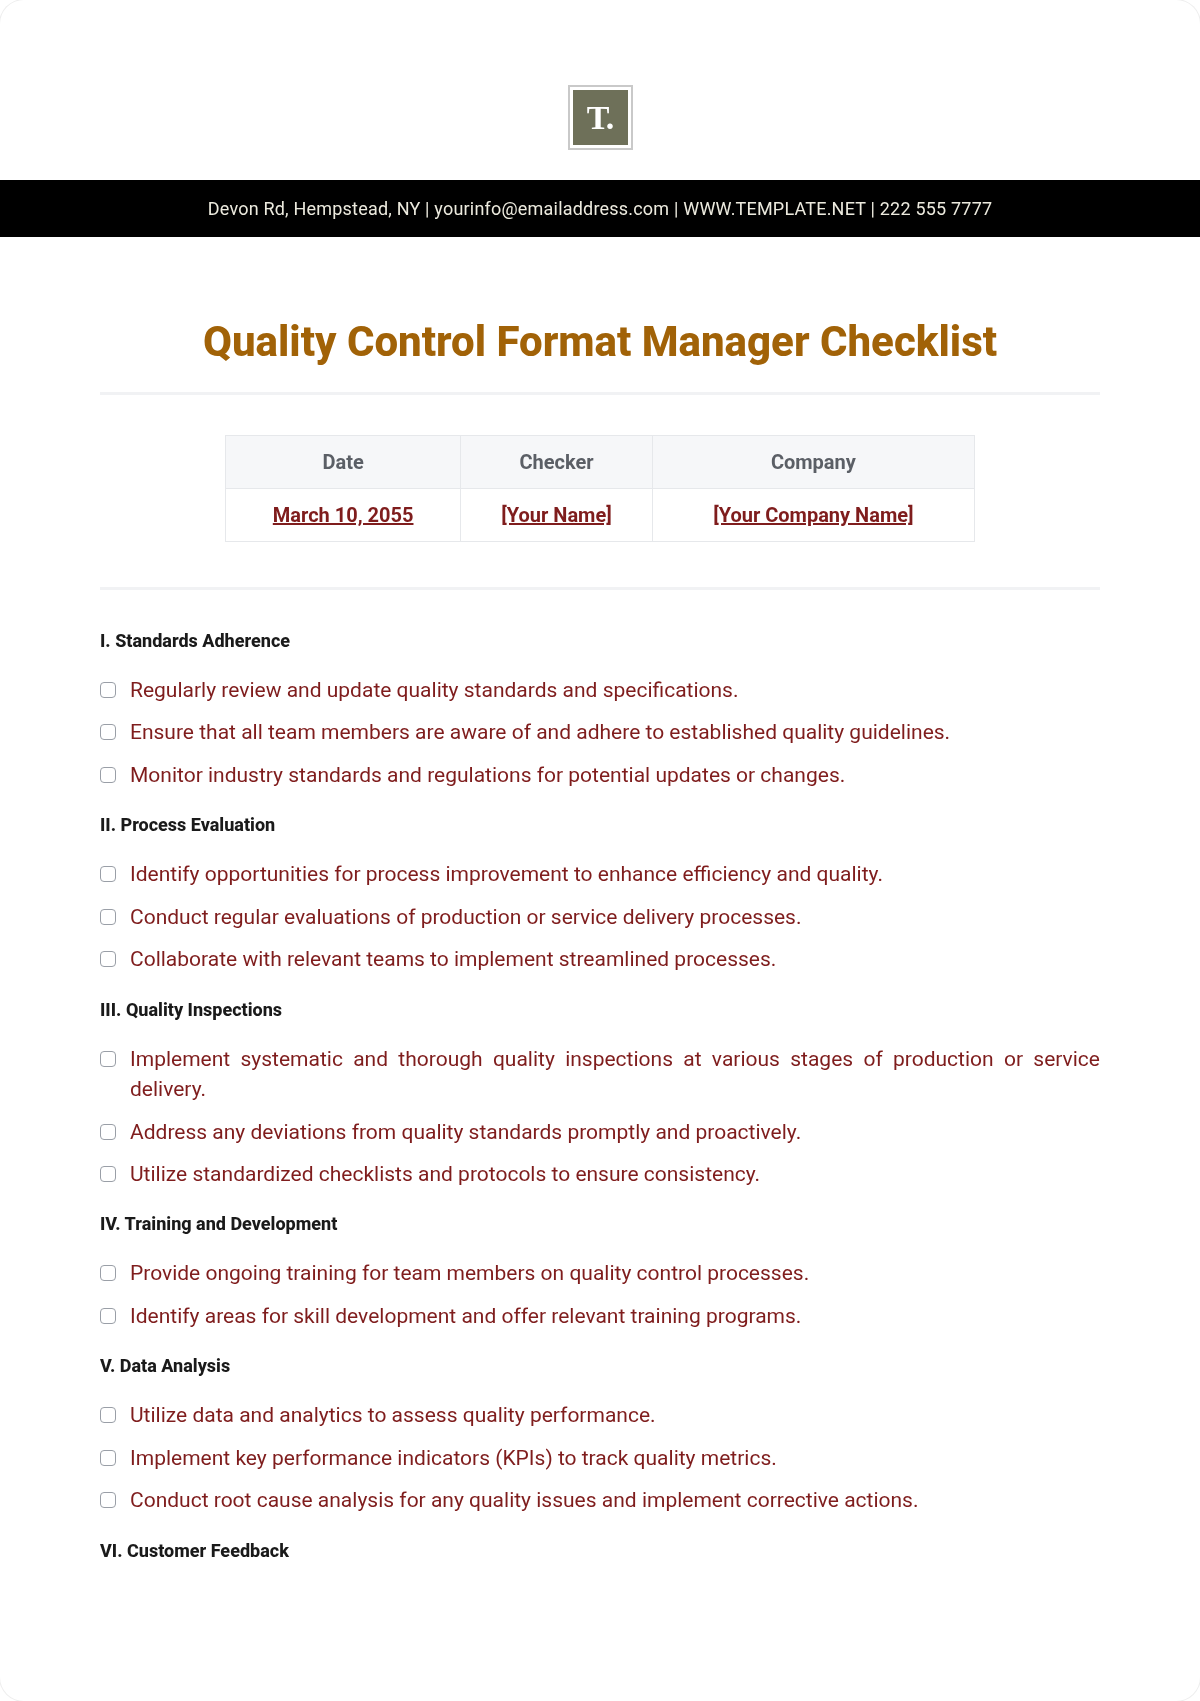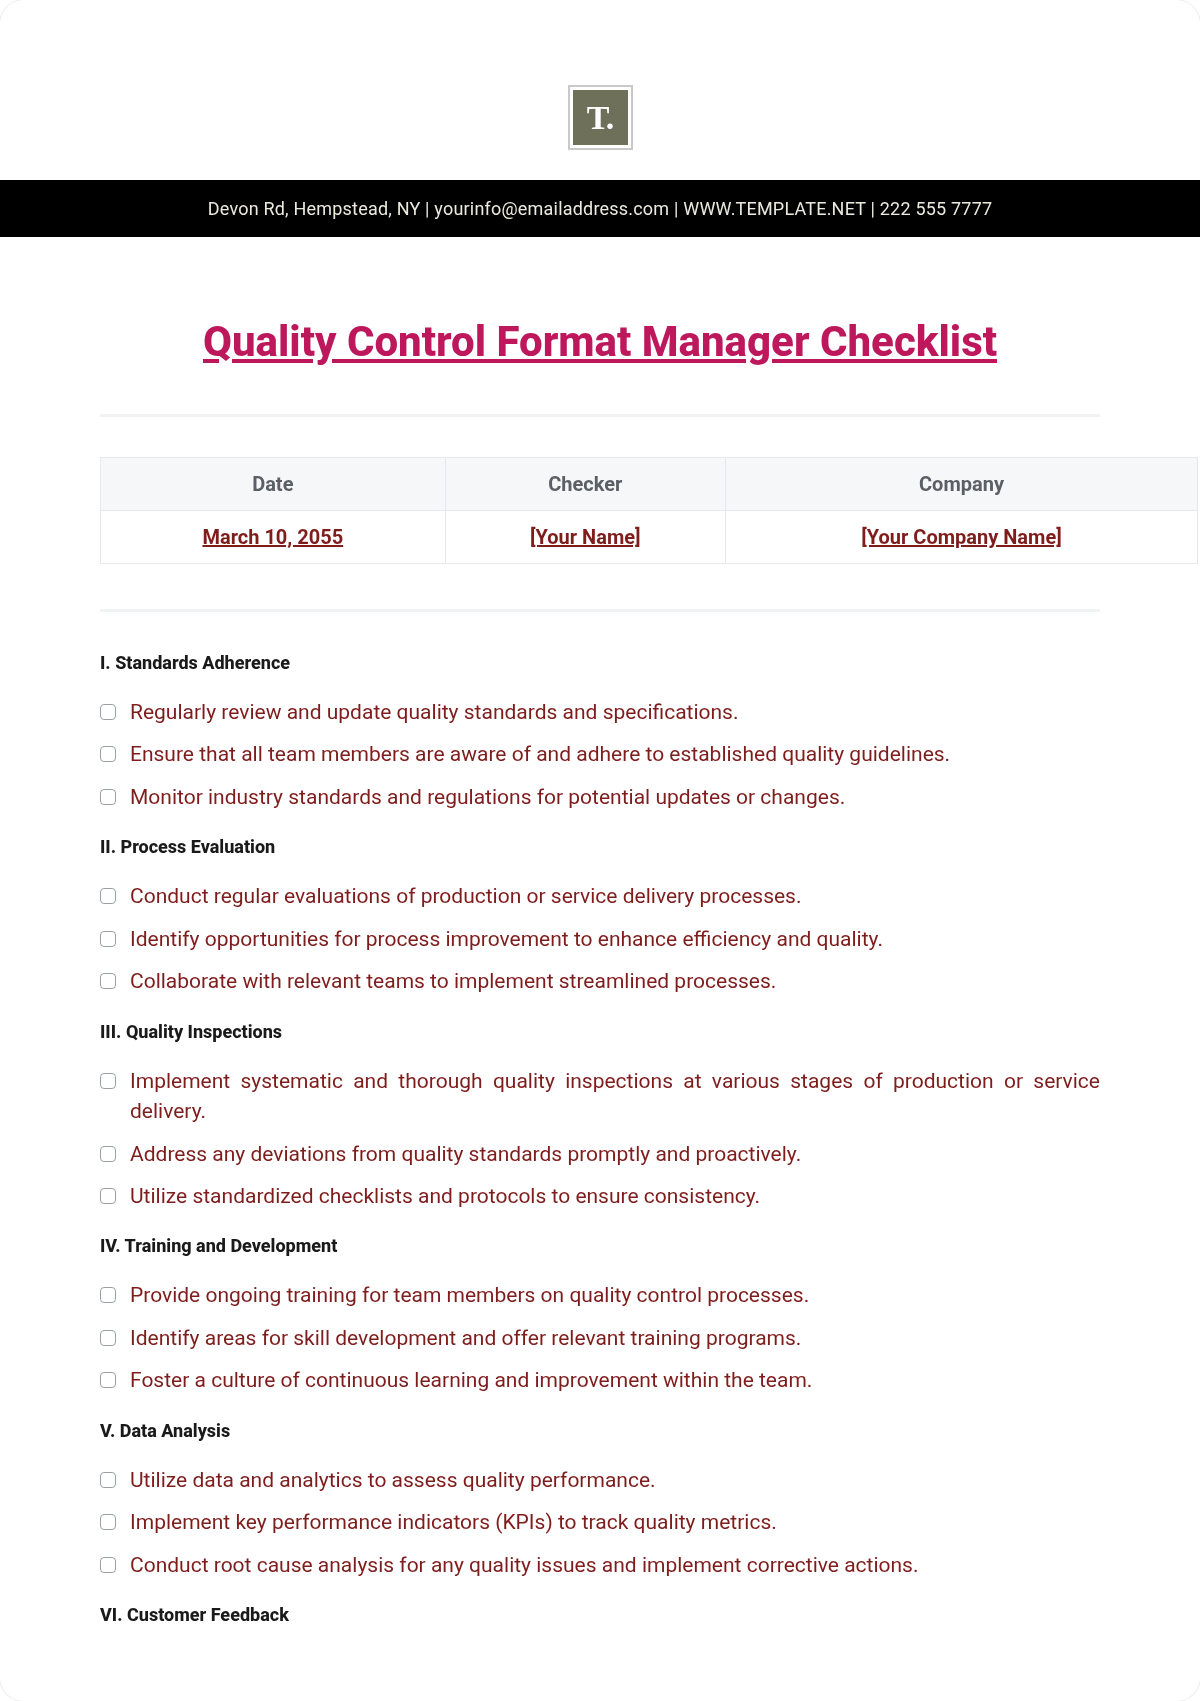--- a/index.html
+++ b/index.html
@@ -50,31 +50,30 @@
     font-weight: 400;
     letter-spacing: 0.2px;
   }
   .content {
     padding: 80px 100px 0 100px;
   }
   h1 {
     text-align: center;
     font-size: 42px;
     font-weight: 800;
-    color: #be185d;
-    margin-bottom: 48px;
-    text-decoration: underline;
+    color: #a16207;
+    margin-bottom: 26px;
   }
   hr.rule {
     border: none;
     border-top: 3px solid #f1f2f4;
     margin: 0 0 40px 0;
   }
   table.info {
-    width: 1098px;
+    width: 750px;
     border-collapse: collapse;
     margin: 0 auto 45px auto;
   }
   table.info th, table.info td {
     border: 1px solid #e6e8eb;
     padding: 14px 10px;
     text-align: center;
     font-size: 20px;
   }
   table.info th {
@@ -172,28 +171,28 @@
       <li>
           <span class="cb"></span>
           <span class="txt">Monitor industry standards and regulations for potential updates or changes.</span>
         </li>
     </ul>
 
     <div class="section-title">II. Process Evaluation</div>
     <ul class="checklist">
       <li>
           <span class="cb"></span>
+          <span class="txt">Identify opportunities for process improvement to enhance efficiency and quality.</span>
+        </li>
+      <li>
+          <span class="cb"></span>
           <span class="txt">Conduct regular evaluations of production or service delivery processes.</span>
         </li>
       <li>
           <span class="cb"></span>
-          <span class="txt">Identify opportunities for process improvement to enhance efficiency and quality.</span>
-        </li>
-      <li>
-          <span class="cb"></span>
           <span class="txt">Collaborate with relevant teams to implement streamlined processes.</span>
         </li>
     </ul>
 
     <div class="section-title">III. Quality Inspections</div>
     <ul class="checklist">
       <li class="justify">
           <span class="cb"></span>
           <span class="txt">Implement systematic and thorough quality inspections at various stages of production or service delivery.</span>
         </li>
@@ -209,24 +208,20 @@
 
     <div class="section-title">IV. Training and Development</div>
     <ul class="checklist">
       <li>
           <span class="cb"></span>
           <span class="txt">Provide ongoing training for team members on quality control processes.</span>
         </li>
       <li>
           <span class="cb"></span>
           <span class="txt">Identify areas for skill development and offer relevant training programs.</span>
-        </li>
-      <li>
-          <span class="cb"></span>
-          <span class="txt">Foster a culture of continuous learning and improvement within the team.</span>
         </li>
     </ul>
 
     <div class="section-title">V. Data Analysis</div>
     <ul class="checklist">
       <li>
           <span class="cb"></span>
           <span class="txt">Utilize data and analytics to assess quality performance.</span>
         </li>
       <li>

